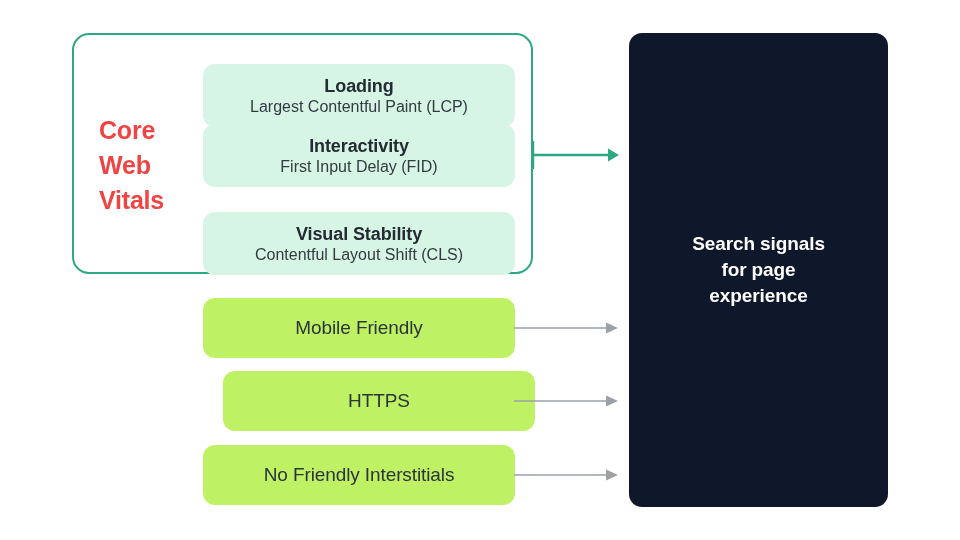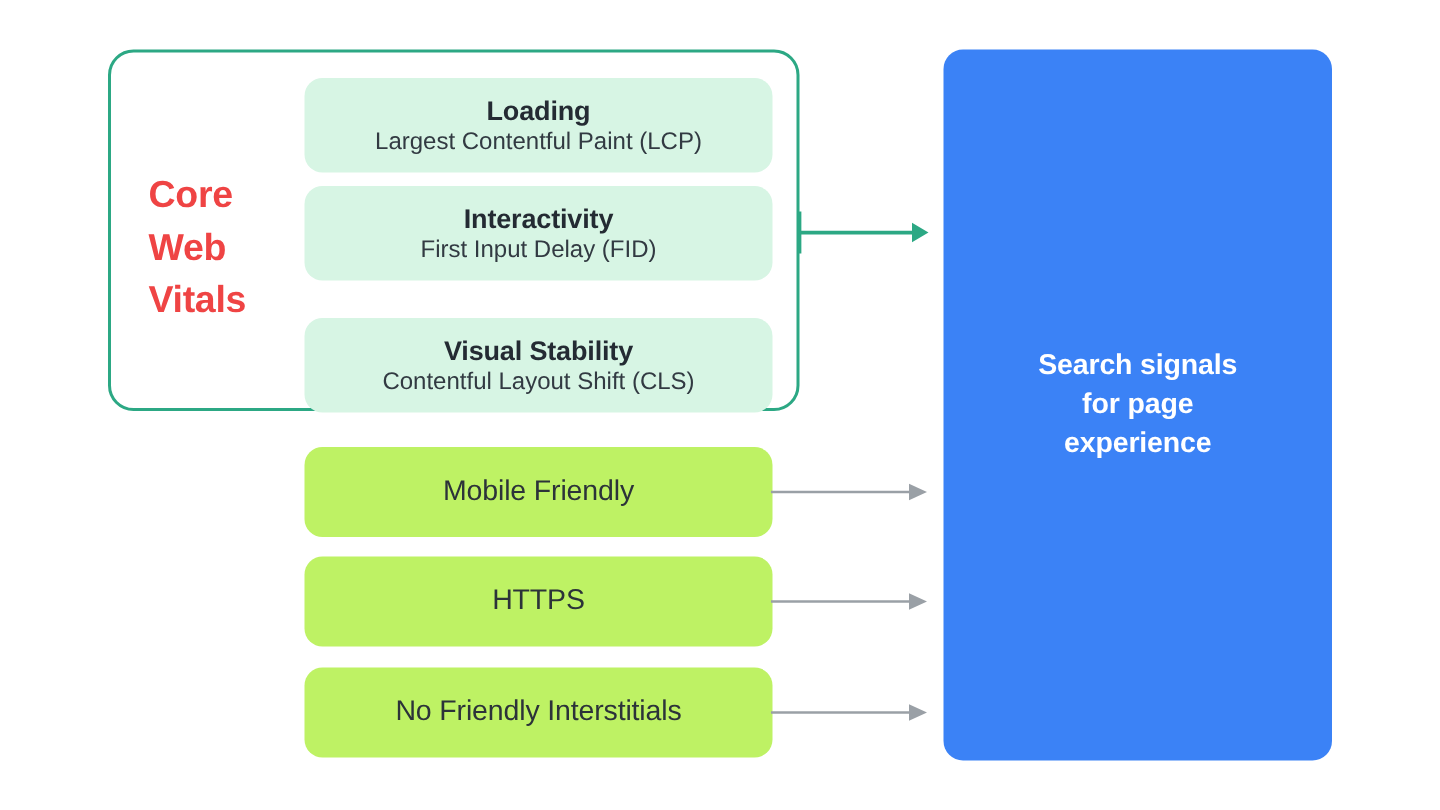--- a/index.html
+++ b/index.html
@@ -55,21 +55,21 @@
     width: 312px;
     height: 63px;
     background: #d7f5e4;
     border-radius: 12px;
     display: flex;
     flex-direction: column;
     align-items: center;
     justify-content: center;
     box-sizing: border-box;
   }
-  #metric-card-0 { top: 52px; }
+  #metric-card-0 { top: 64px; }
   #metric-card-1 { top: 124px; }
   #metric-card-2 { top: 212px; }
 
   .metric-title {
     color: #242b33;
     font-size: 18px;
     font-weight: 700;
     line-height: 22px;
     letter-spacing: -0.1px;
   }
@@ -88,21 +88,21 @@
     width: 312px;
     height: 60px;
     background: #bef264;
     border-radius: 12px;
     display: flex;
     align-items: center;
     justify-content: center;
     box-sizing: border-box;
   }
   #signal-card-0 { top: 298px; }
-  #signal-card-1 { top: 371px; }
+  #signal-card-1 { top: 371px; margin-left: 20px; }
   #signal-card-2 { top: 445px; }
 
   .signal-label {
     color: #2c3339;
     font-size: 19px;
     font-weight: 400;
     line-height: 24px;
     letter-spacing: -0.1px;
   }
 
@@ -116,21 +116,21 @@
   #arrow-signal-1 { left: 512px; top: 391px; }
   #arrow-signal-2 { left: 512px; top: 465px; }
 
   
   #outcome-panel {
     position: absolute;
     left: 629px;
     top: 33px;
     width: 259px;
     height: 474px;
-    background: #3b82f6;
+    background: #0f172a;
     border-radius: 13px;
     display: flex;
     align-items: center;
     justify-content: center;
     box-sizing: border-box;
   }
   #outcome-text {
     color: #ffffff;
     font-size: 19px;
     font-weight: 700;

